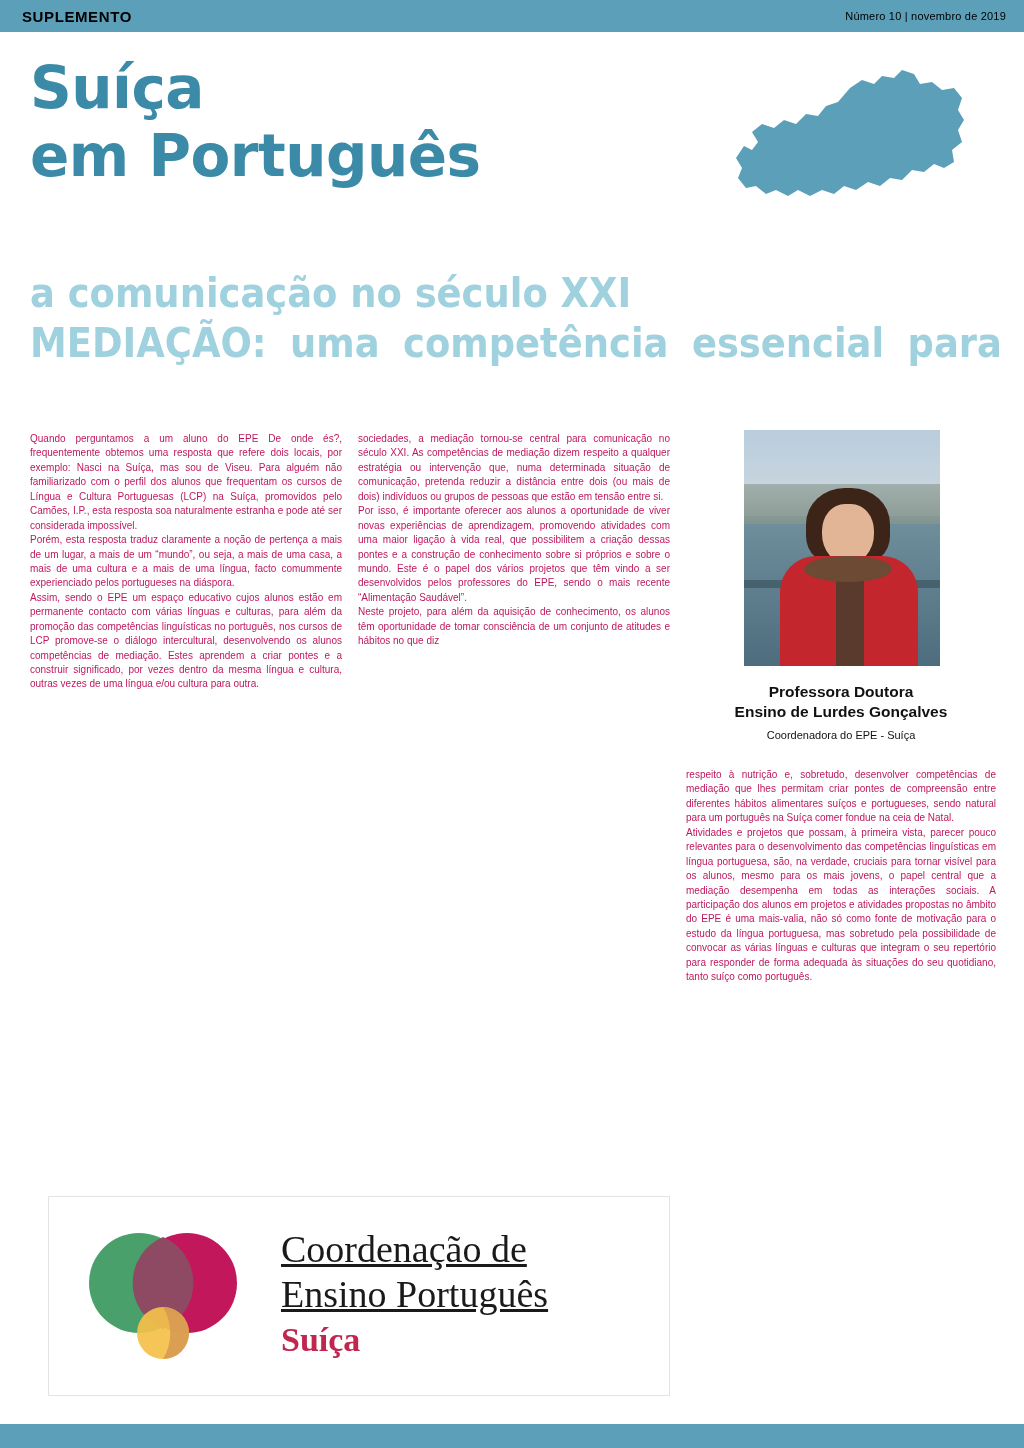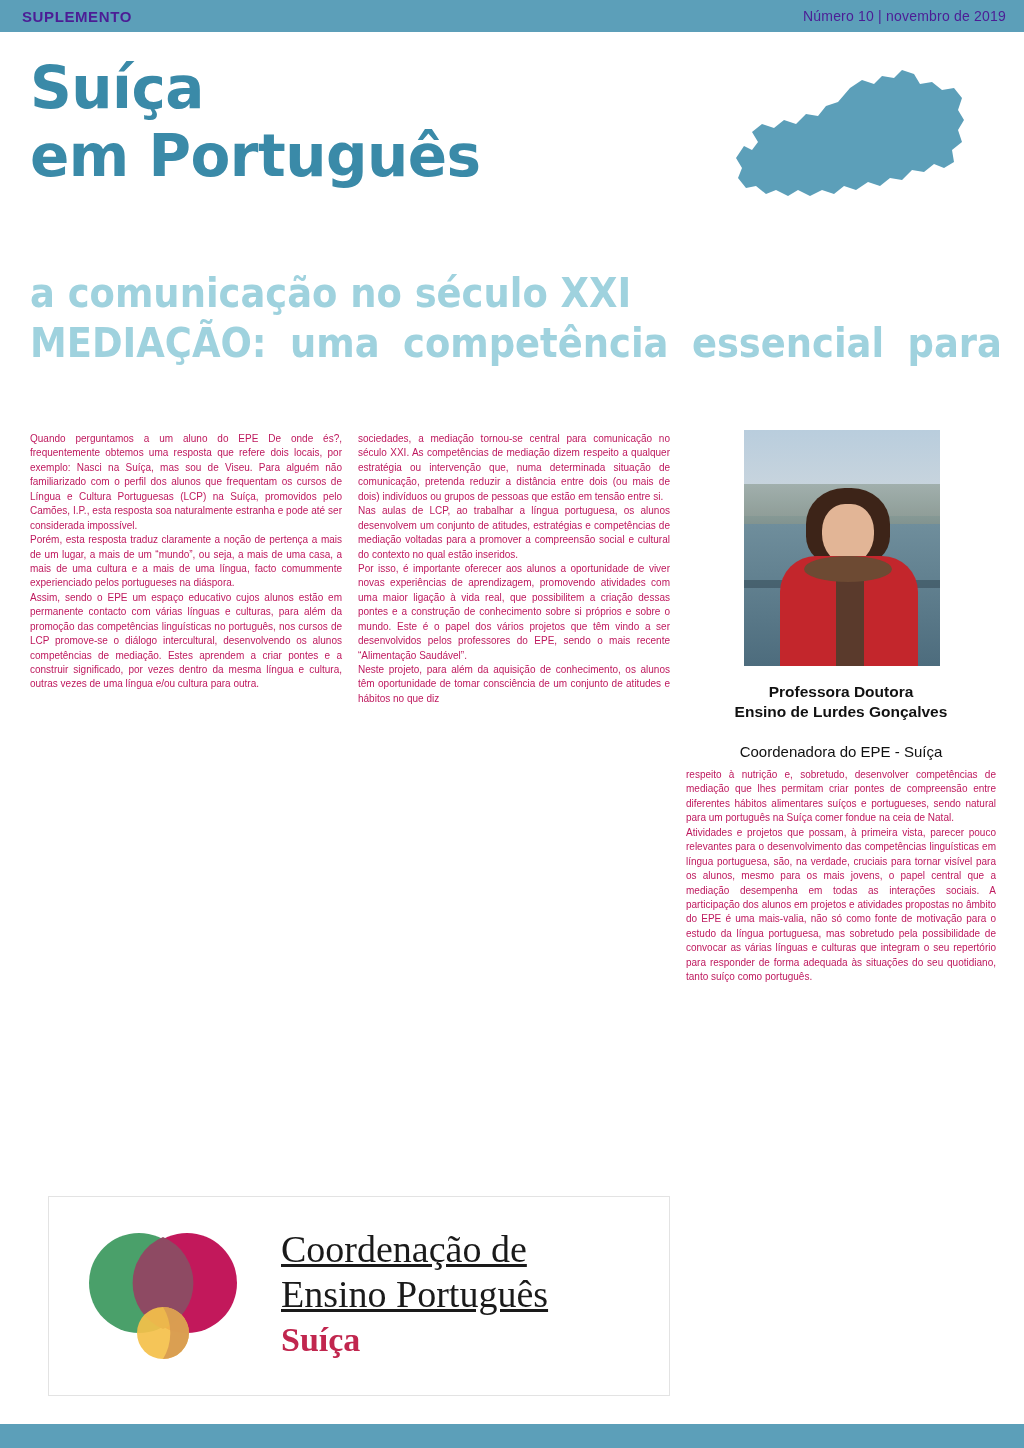--- a/index.html
+++ b/index.html
@@ -15,34 +15,34 @@
     overflow: hidden;
   }
 
   
   .topbar {
     position: absolute;
     left: 0; top: 0;
     width: 1024px;
     height: 32px;
     background: #5c9fb9;
-    color: #4c1d95;
+    color: #000000;
     display: flex;
     align-items: center;
     justify-content: space-between;
     box-sizing: border-box;
     padding: 0 18px 0 22px;
   }
   .topbar-left {
     font-size: 15px;
     font-weight: bold;
     letter-spacing: 0.6px;
   }
   .topbar-right {
-    font-size: 14px;
+    font-size: 11px;
     letter-spacing: 0.2px;
     text-align: right;
   }
 
   
   .masthead {
     position: absolute;
     left: 0; top: 32px;
     width: 1024px;
     height: 196px;
@@ -208,23 +208,23 @@
     width: 310px;
     text-align: center;
     color: #111;
   }
   .caption .cap-strong {
     font-size: 15.5px;
     font-weight: bold;
     line-height: 1.28;
   }
   .caption .cap-sub {
-    font-size: 15px;
+    font-size: 11px;
     line-height: 1.3;
-    margin-top: 20px;
+    margin-top: 6px;
   }
 
   
   .logo-box {
     position: absolute;
     left: 48px;
     top: 1196px;
     width: 622px;
     height: 200px;
     background: #ffffff;
@@ -303,21 +303,20 @@
 </div>
 
 <div class="col col-1">
   <p>Quando perguntamos a um aluno do EPE De onde és?, frequentemente obtemos uma resposta que refere dois locais, por exemplo: Nasci na Suíça, mas sou de Viseu. Para alguém não familiarizado com o perfil dos alunos que frequentam os cursos de Língua e Cultura Portuguesas (LCP) na Suíça, promovidos pelo Camões, I.P., esta resposta soa naturalmente estranha e pode até ser considerada impossível.</p>
   <p>Porém, esta resposta traduz claramente a noção de pertença a mais de um lugar, a mais de um “mundo”, ou seja, a mais de uma casa, a mais de uma cultura e a mais de uma língua, facto comummente experienciado pelos portugueses na diáspora.</p>
   <p>Assim, sendo o EPE um espaço educativo cujos alunos estão em permanente contacto com várias línguas e culturas, para além da promoção das competências linguísticas no português, nos cursos de LCP promove-se o diálogo intercultural, desenvolvendo os alunos competências de mediação. Estes aprendem a criar pontes e a construir significado, por vezes dentro da mesma língua e cultura, outras vezes de uma língua e/ou cultura para outra.</p>
 </div>
 
 <div class="col col-2">
   <p>sociedades, a mediação tornou-se central para comunicação no século XXI. As competências de mediação dizem respeito a qualquer estratégia ou intervenção que, numa determinada situação de comunicação, pretenda reduzir a distância entre dois (ou mais de dois) indivíduos ou grupos de pessoas que estão em tensão entre si.</p>
-  <p>Nas aulas de LCP, ao trabalhar a língua portuguesa, os alunos desenvolvem um conjunto de atitudes, estratégias e competências de mediação voltadas para a promover a compreensão social e cultural do contexto no qual estão inseridos.</p>
   <p>Por isso, é importante oferecer aos alunos a oportunidade de viver novas experiências de aprendizagem, promovendo atividades com uma maior ligação à vida real, que possibilitem a criação dessas pontes e a construção de conhecimento sobre si próprios e sobre o mundo. Este é o papel dos vários projetos que têm vindo a ser desenvolvidos pelos professores do EPE, sendo o mais recente “Alimentação Saudável”.</p>
   <p>Neste projeto, para além da aquisição de conhecimento, os alunos têm oportunidade de tomar consciência de um conjunto de atitudes e hábitos no que diz</p>
 </div>
 
 <div class="photo-wrap">
   <div class="photo-sky"></div>
   <div class="photo-city"></div>
   <div class="photo-water"></div>
   <div class="photo-rail"></div>
   <div class="photo-hair"></div>

